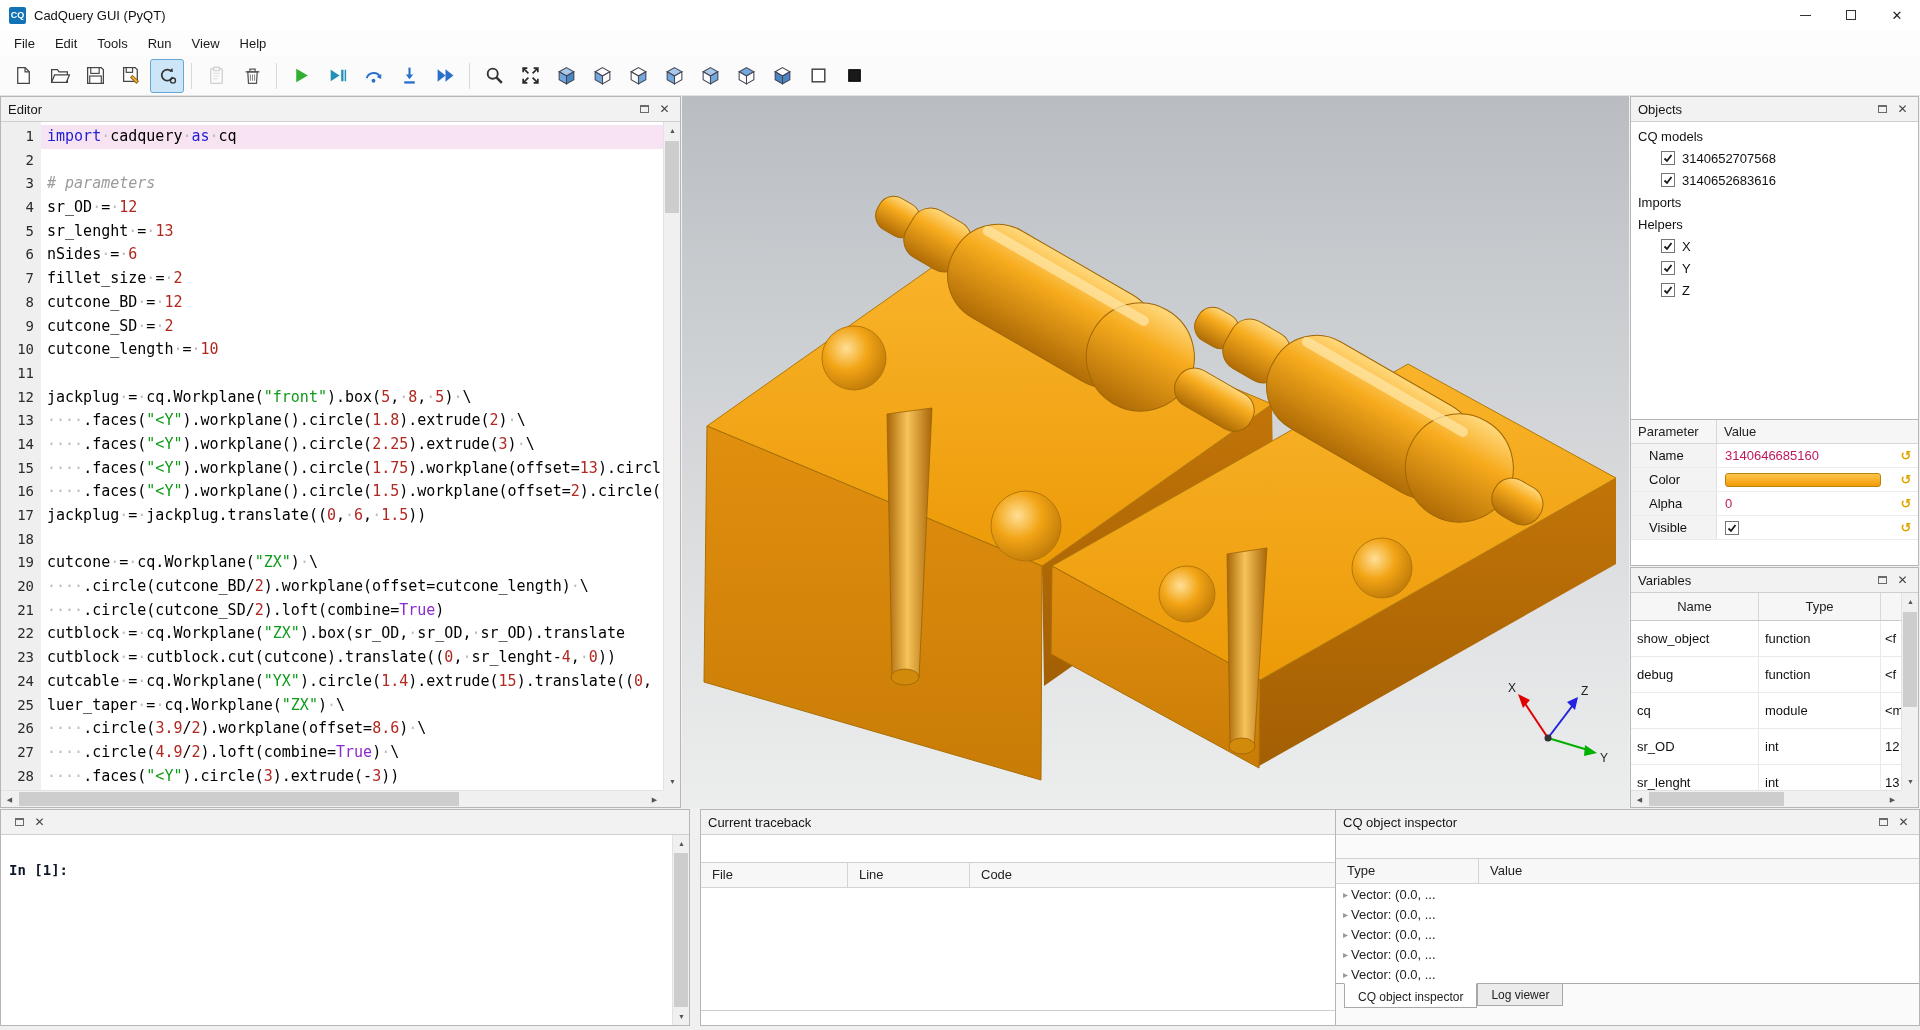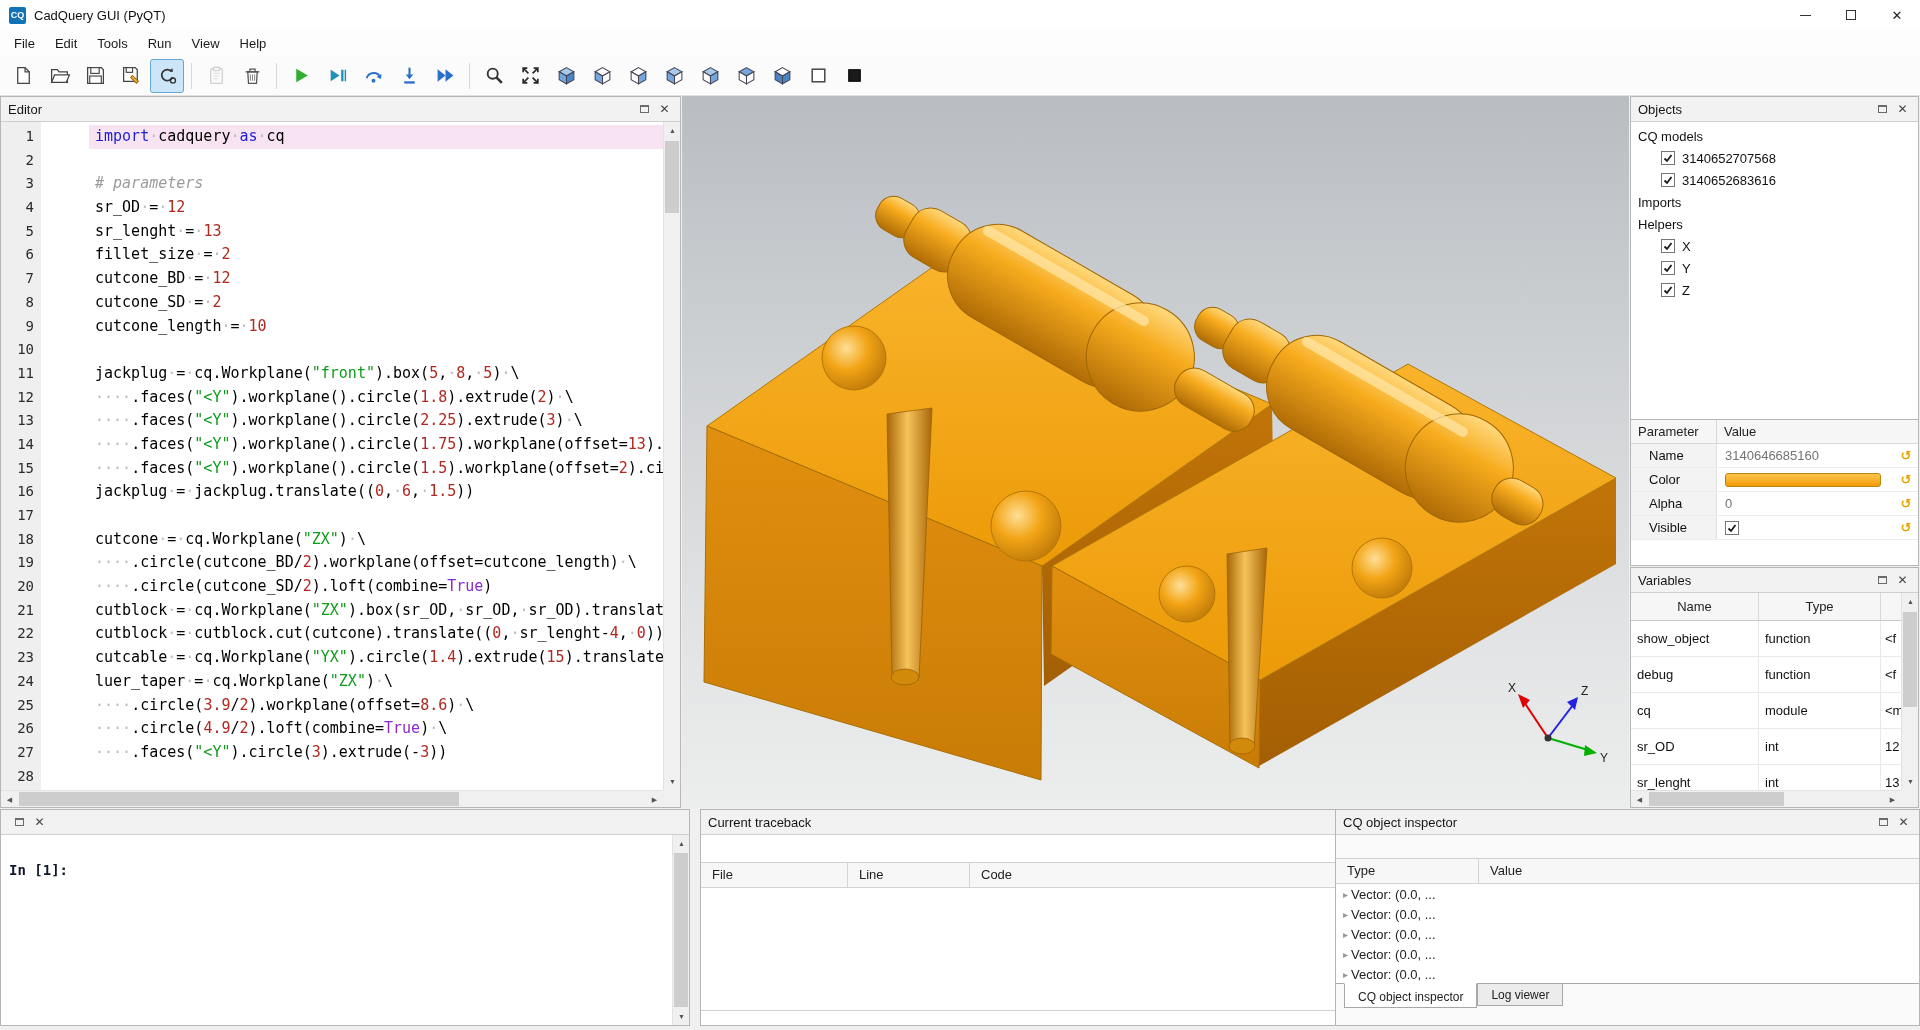--- a/index.html
+++ b/index.html
@@ -36,21 +36,21 @@
   .ph-title{flex:1;}
   .ph-btn{width:17px;height:17px;display:flex;align-items:center;justify-content:center;margin-left:3px;}
   .float-glyph{width:9px;height:8px;border:1px solid #6a6a6a;border-top-width:2px;display:block;}
   .close-glyph{font-size:12px;line-height:1;color:#444;}
 
   
   #editor-panel{left:0;top:96px;width:681px;height:712px;}
   .editor-body{position:absolute;left:0;top:25px;right:0;bottom:0;background:#fff;overflow:hidden;}
   .gutter{position:absolute;left:0;top:0;width:40px;bottom:17px;background:#efefef;padding-top:3px;overflow:hidden;}
   .gutter-line{height:23.7px;font:14px/23.7px "DejaVu Sans Mono",monospace;color:#2b2b2b;text-align:right;padding-right:7px;}
-  .code-area{position:absolute;left:40px;top:0;right:17px;bottom:17px;padding-top:3px;overflow:hidden;background:#fff;padding-left:48px;}
+  .code-area{position:absolute;left:40px;top:0;right:17px;bottom:17px;padding-top:3px;overflow:hidden;background:#fff;}
   .code-line{height:23.7px;font:15px/23.7px "DejaVu Sans Mono",monospace;white-space:pre;color:#000;padding-left:6px;}
   .code-line.current{background:#f8e3f3;}
   .seg-p{color:#000;}
   .seg-k{color:#1f1fd4;}
   .seg-n{color:#b02820;}
   .seg-s{color:#0f9b1a;}
   .seg-c{color:#9b9b9b;font-style:italic;}
   .seg-b{color:#8a2bd0;}
   .seg-w{color:#bcbcbc;}
 
@@ -73,21 +73,21 @@
   .cb{width:14px;height:14px;border:1px solid #757575;background:#fff;display:inline-flex;align-items:center;justify-content:center;flex:none;}
   .cb svg{width:10px;height:10px;display:block;}
   .tree-row .cb{margin-right:7px;}
   .prop-grid{position:absolute;left:0;right:0;bottom:0;height:146px;border-top:1px solid #b6b6b6;background:#fff;font-size:13px;}
   .pg-header{display:flex;height:24px;background:#f6f6f6;border-bottom:1px solid #d8d8d8;}
   .pg-header div{padding:4px 0 0 7px;border-right:1px solid #d8d8d8;color:#222;}
   .pg-h-0{width:86px;}
   .pg-h-1{flex:1;border-right:none !important;}
   .pg-row{display:flex;height:24px;border-bottom:1px solid #ececec;align-items:stretch;}
   .pg-param{width:86px;background:#f3f3f3;border-right:1px solid #e0e0e0;padding:4px 4px 0 18px;color:#111;}
-  .pg-value{flex:1;display:flex;align-items:center;padding-left:8px;color:#737373;}
+  .pg-value{flex:1;display:flex;align-items:center;padding-left:8px;color:#be185d;}
   .pg-reset{width:24px;display:flex;align-items:center;justify-content:center;color:#e0a400;font-weight:bold;font-size:13px;}
   .color-swatch{width:156px;height:14px;border:1px solid #b8860b;border-radius:3px;
     background:linear-gradient(180deg,#ffc54d,#f29b07);display:block;}
 
   
   #variables-panel{left:1630px;top:567px;width:289px;height:241px;}
   .vars-header{position:absolute;top:25px;left:0;right:17px;height:28px;display:flex;background:#f6f6f6;border-bottom:1px solid #c9c9c9;}
   .vh{display:flex;align-items:center;justify-content:center;border-right:1px solid #d8d8d8;font-size:13px;color:#222;}
   .vh-0{width:128px;}.vh-1{width:122px;}.vh-2{flex:1;border-right:none;}
   .vars-body{position:absolute;top:53px;left:0;right:17px;bottom:17px;overflow:hidden;background:#fff;}
@@ -389,20 +389,21 @@
           <div class="gutter-line">26</div>
           <div class="gutter-line">27</div>
           <div class="gutter-line">28</div>
         </div>
       <div class="code-area" id="code-area">
           <div class="code-line current"><span class="seg-k">import</span><span class="seg-w">·</span><span class="seg-p">cadquery</span><span class="seg-w">·</span><span class="seg-k">as</span><span class="seg-w">·</span><span class="seg-p">cq</span></div>
           <div class="code-line"></div>
           <div class="code-line"><span class="seg-c"># parameters</span></div>
           <div class="code-line"><span class="seg-p">sr_OD</span><span class="seg-w">·</span><span class="seg-p">=</span><span class="seg-w">·</span><span class="seg-n">12</span></div>
           <div class="code-line"><span class="seg-p">sr_lenght</span><span class="seg-w">·</span><span class="seg-p">=</span><span class="seg-w">·</span><span class="seg-n">13</span></div>
+          <div class="code-line"><span class="seg-p">nSides</span><span class="seg-w">·</span><span class="seg-p">=</span><span class="seg-w">·</span><span class="seg-n">6</span></div>
           <div class="code-line"><span class="seg-p">fillet_size</span><span class="seg-w">·</span><span class="seg-p">=</span><span class="seg-w">·</span><span class="seg-n">2</span></div>
           <div class="code-line"><span class="seg-p">cutcone_BD</span><span class="seg-w">·</span><span class="seg-p">=</span><span class="seg-w">·</span><span class="seg-n">12</span></div>
           <div class="code-line"><span class="seg-p">cutcone_SD</span><span class="seg-w">·</span><span class="seg-p">=</span><span class="seg-w">·</span><span class="seg-n">2</span></div>
           <div class="code-line"><span class="seg-p">cutcone_length</span><span class="seg-w">·</span><span class="seg-p">=</span><span class="seg-w">·</span><span class="seg-n">10</span></div>
           <div class="code-line"></div>
           <div class="code-line"><span class="seg-p">jackplug</span><span class="seg-w">·</span><span class="seg-p">=</span><span class="seg-w">·</span><span class="seg-p">cq.Workplane(</span><span class="seg-s">"front"</span><span class="seg-p">).box(</span><span class="seg-n">5</span><span class="seg-p">,</span><span class="seg-w">·</span><span class="seg-n">8</span><span class="seg-p">,</span><span class="seg-w">·</span><span class="seg-n">5</span><span class="seg-p">)</span><span class="seg-w">·</span><span class="seg-p">\</span></div>
           <div class="code-line"><span class="seg-w">····</span><span class="seg-p">.faces(</span><span class="seg-s">"&lt;Y"</span><span class="seg-p">).workplane().circle(</span><span class="seg-n">1.8</span><span class="seg-p">).extrude(</span><span class="seg-n">2</span><span class="seg-p">)</span><span class="seg-w">·</span><span class="seg-p">\</span></div>
           <div class="code-line"><span class="seg-w">····</span><span class="seg-p">.faces(</span><span class="seg-s">"&lt;Y"</span><span class="seg-p">).workplane().circle(</span><span class="seg-n">2.25</span><span class="seg-p">).extrude(</span><span class="seg-n">3</span><span class="seg-p">)</span><span class="seg-w">·</span><span class="seg-p">\</span></div>
           <div class="code-line"><span class="seg-w">····</span><span class="seg-p">.faces(</span><span class="seg-s">"&lt;Y"</span><span class="seg-p">).workplane().circle(</span><span class="seg-n">1.75</span><span class="seg-p">).workplane(offset=</span><span class="seg-n">13</span><span class="seg-p">).circl</span></div>
           <div class="code-line"><span class="seg-w">····</span><span class="seg-p">.faces(</span><span class="seg-s">"&lt;Y"</span><span class="seg-p">).workplane().circle(</span><span class="seg-n">1.5</span><span class="seg-p">).workplane(offset=</span><span class="seg-n">2</span><span class="seg-p">).circle((</span></div>

